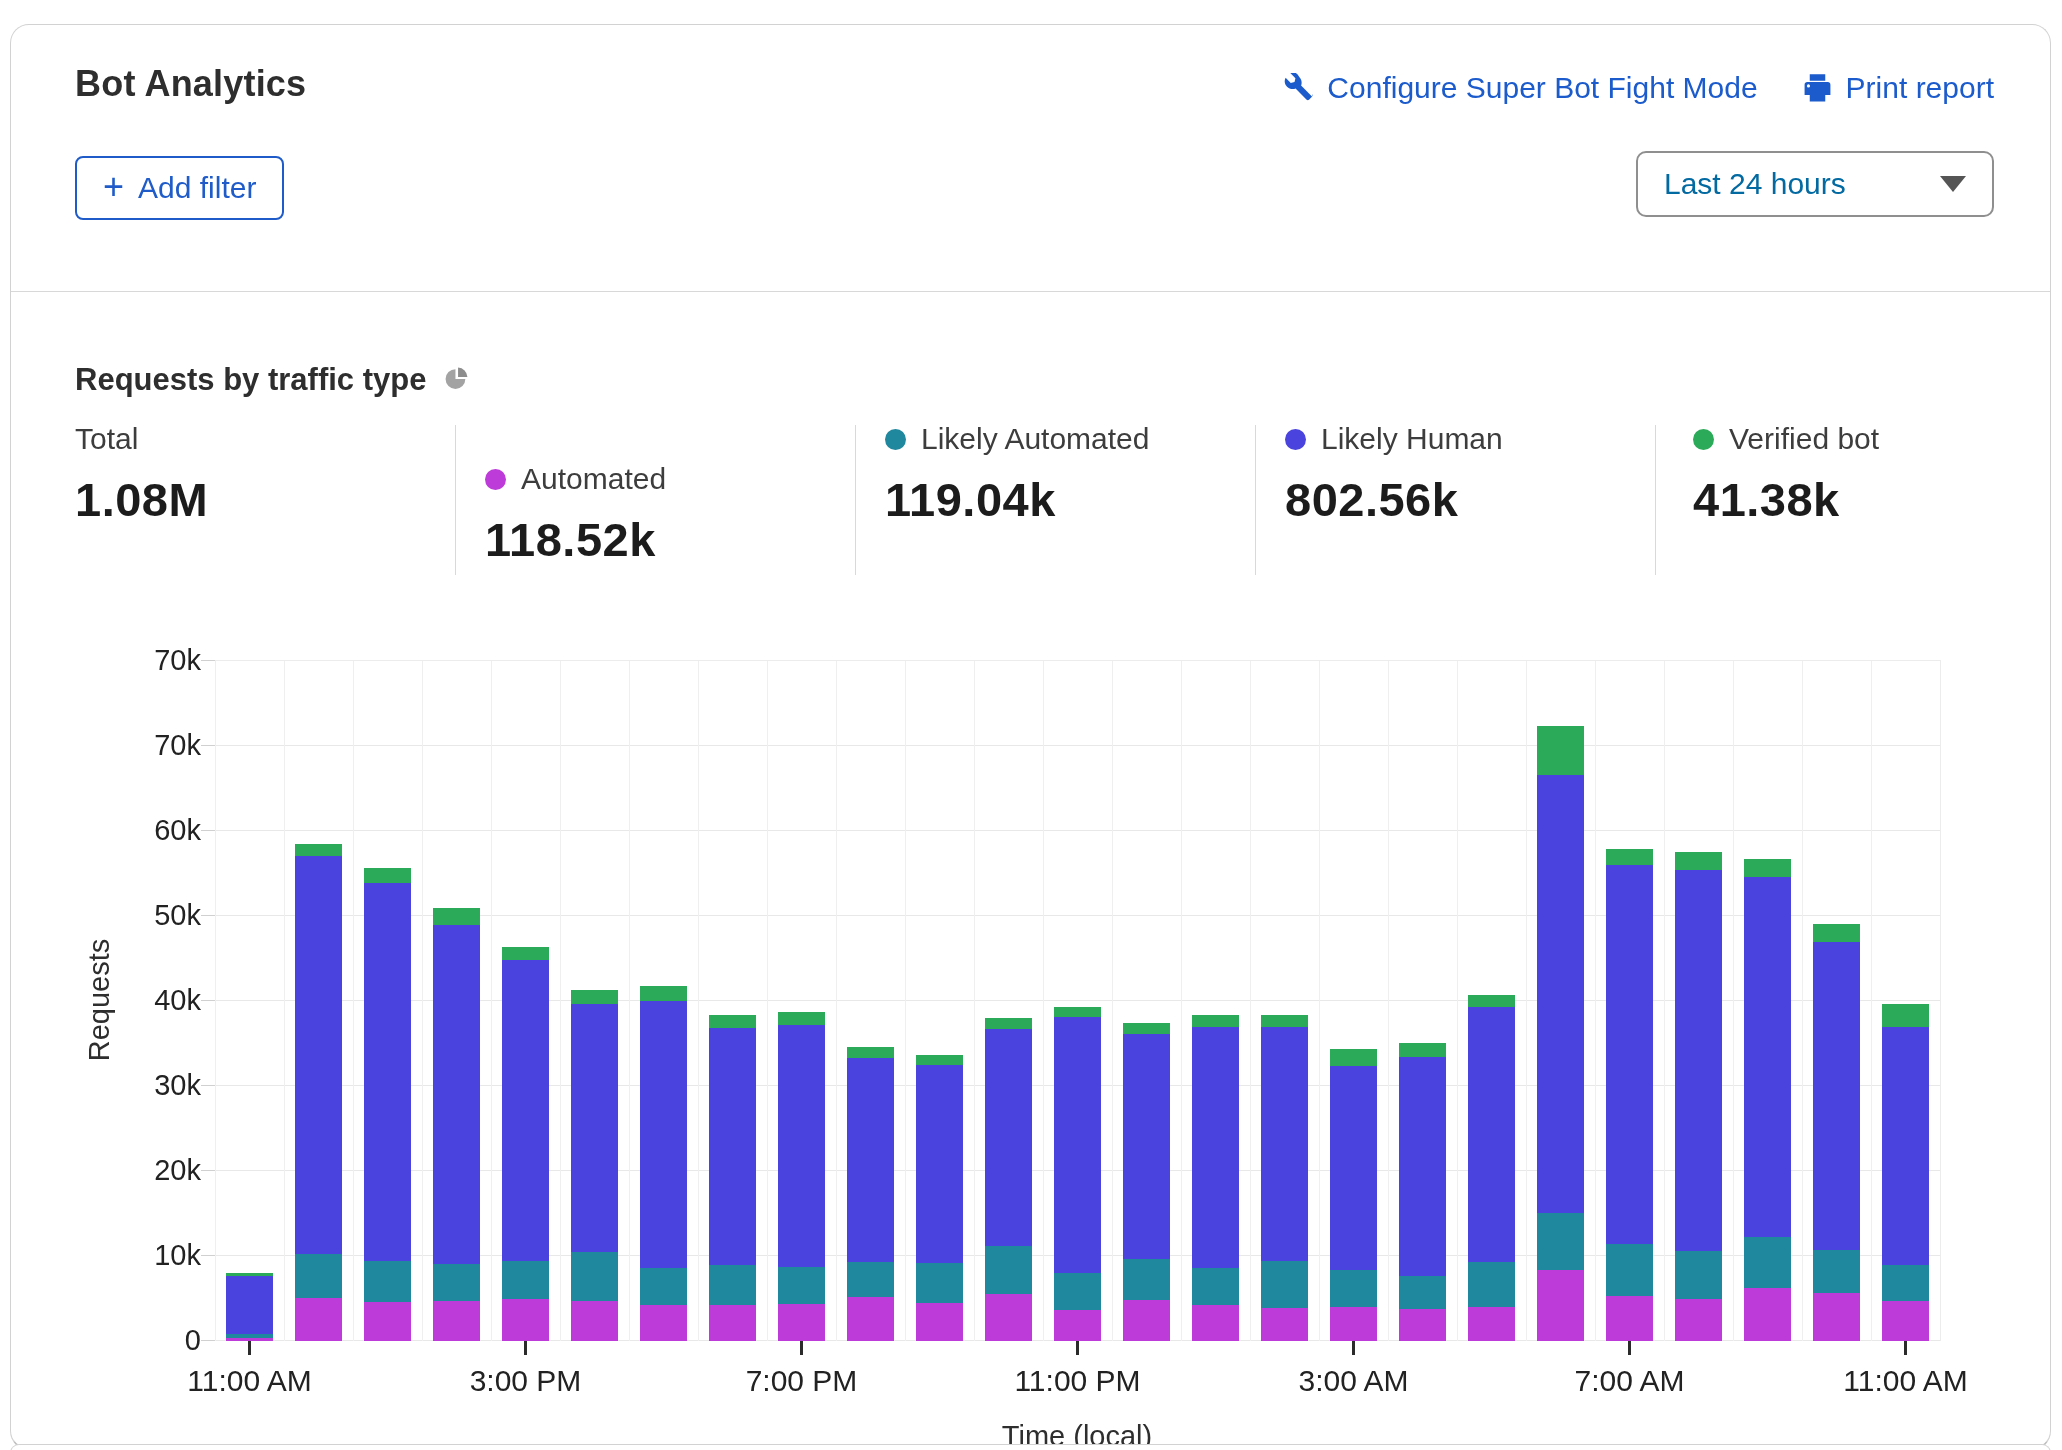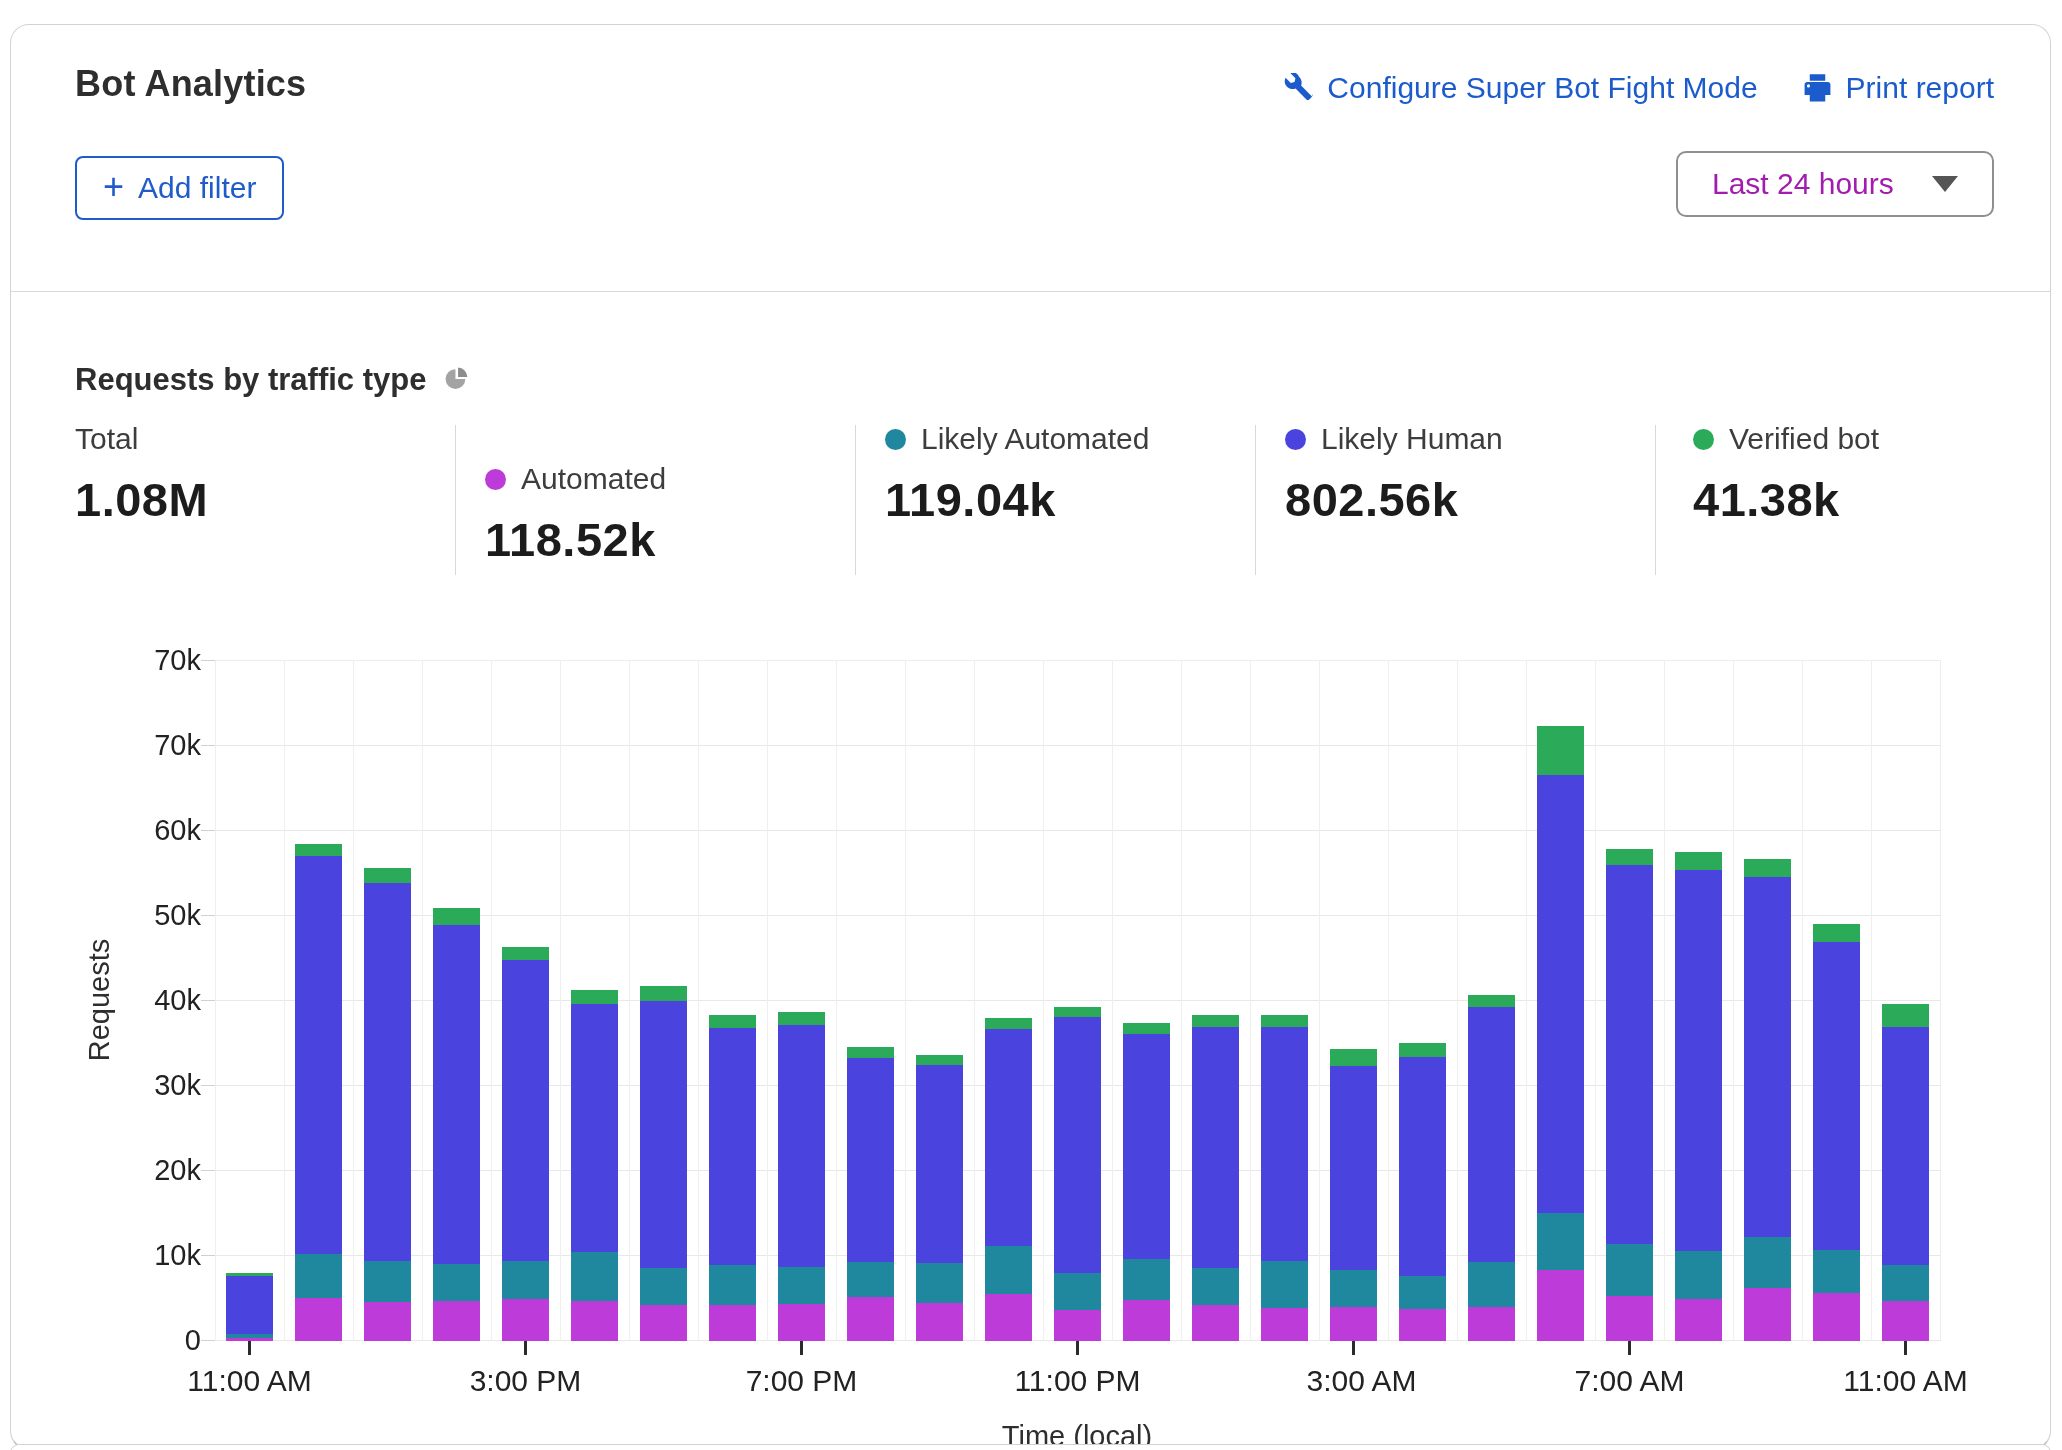--- a/index.html
+++ b/index.html
@@ -23,23 +23,23 @@
   .header-links{position:absolute;right:56px;top:46px;display:flex;gap:44px;align-items:center;}
   .hlink{display:flex;align-items:center;gap:13px;color:#1b5bcc;font-size:30px;cursor:pointer;text-decoration:none;}
   .hlink svg{display:block;}
   .btn-add-filter{
     position:absolute;left:64px;top:131px;height:64px;display:flex;align-items:center;gap:14px;
     padding:0 26px;border:2px solid #1f5cc9;border-radius:8px;background:#fff;
     color:#1f5cc9;font-size:30px;font-family:inherit;cursor:pointer;
   }
   .plus-glyph{font-size:36px;line-height:1;font-weight:400;margin-top:-3px;}
   .select-box{
-    position:absolute;right:56px;top:126px;width:318px;height:66px;box-sizing:border-box;
+    position:absolute;right:56px;top:126px;width:358px;height:66px;box-sizing:border-box;
     border:2px solid #8f8f8f;border-radius:10px;background:#fff;display:flex;align-items:center;
-    justify-content:space-between;padding:0 34px;font-size:30px;color:#a21caf;cursor:pointer;
+    justify-content:space-between;padding:0 26px;font-size:30px;color:#0369a1;cursor:pointer;
   }
   .caret-down{
     width:0;height:0;border-left:13px solid transparent;border-right:13px solid transparent;
     border-top:16px solid #555;
   }
   
   .card-body{position:relative;height:1154px;}
   .section-title-row{position:absolute;left:64px;top:70px;display:flex;align-items:center;gap:18px;}
   .section-title{font-size:31px;font-weight:700;color:#2e2e2e;}
   
@@ -392,21 +392,21 @@
       <div id="xaxis">
           <div class="xtick-mark" style="left: 237px; top: 749px;"></div>
           <div class="xtick-label" style="left: 238.5px; top: 772px;">11:00 AM</div>
           <div class="xtick-mark" style="left: 513px; top: 749px;"></div>
           <div class="xtick-label" style="left: 514.5px; top: 772px;">3:00 PM</div>
           <div class="xtick-mark" style="left: 789px; top: 749px;"></div>
           <div class="xtick-label" style="left: 790.5px; top: 772px;">7:00 PM</div>
           <div class="xtick-mark" style="left: 1065px; top: 749px;"></div>
           <div class="xtick-label" style="left: 1066.5px; top: 772px;">11:00 PM</div>
           <div class="xtick-mark" style="left: 1341px; top: 749px;"></div>
-          <div class="xtick-label" style="left: 1342.5px; top: 772px; margin-left: 8px;">3:00 AM</div>
+          <div class="xtick-label" style="left: 1342.5px; top: 772px;">3:00 AM</div>
           <div class="xtick-mark" style="left: 1617px; top: 749px;"></div>
           <div class="xtick-label" style="left: 1618.5px; top: 772px;">7:00 AM</div>
           <div class="xtick-mark" style="left: 1893px; top: 749px;"></div>
           <div class="xtick-label" style="left: 1894.5px; top: 772px;">11:00 AM</div>
         </div>
       <div class="axis-title-x" style="left:1066px;top:828px">Time (local)</div>
     </div>
 
   </div>
 </div>

